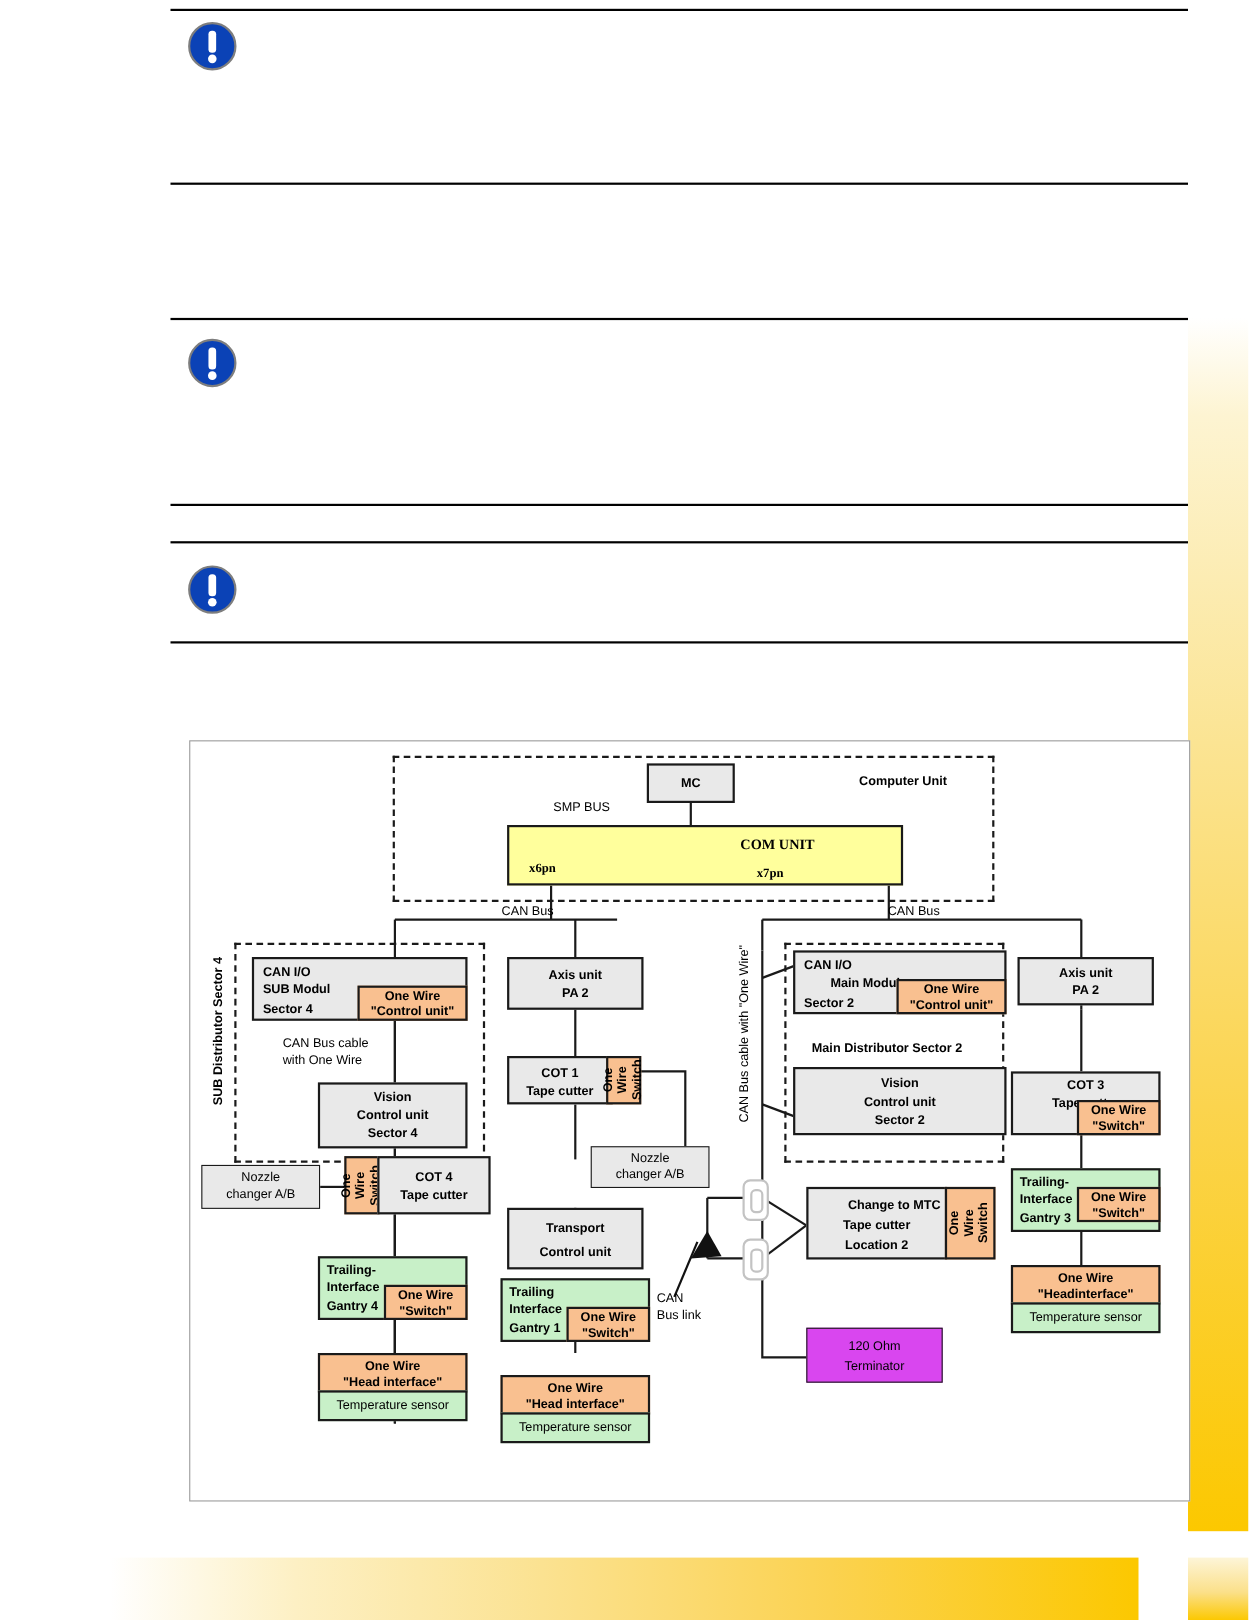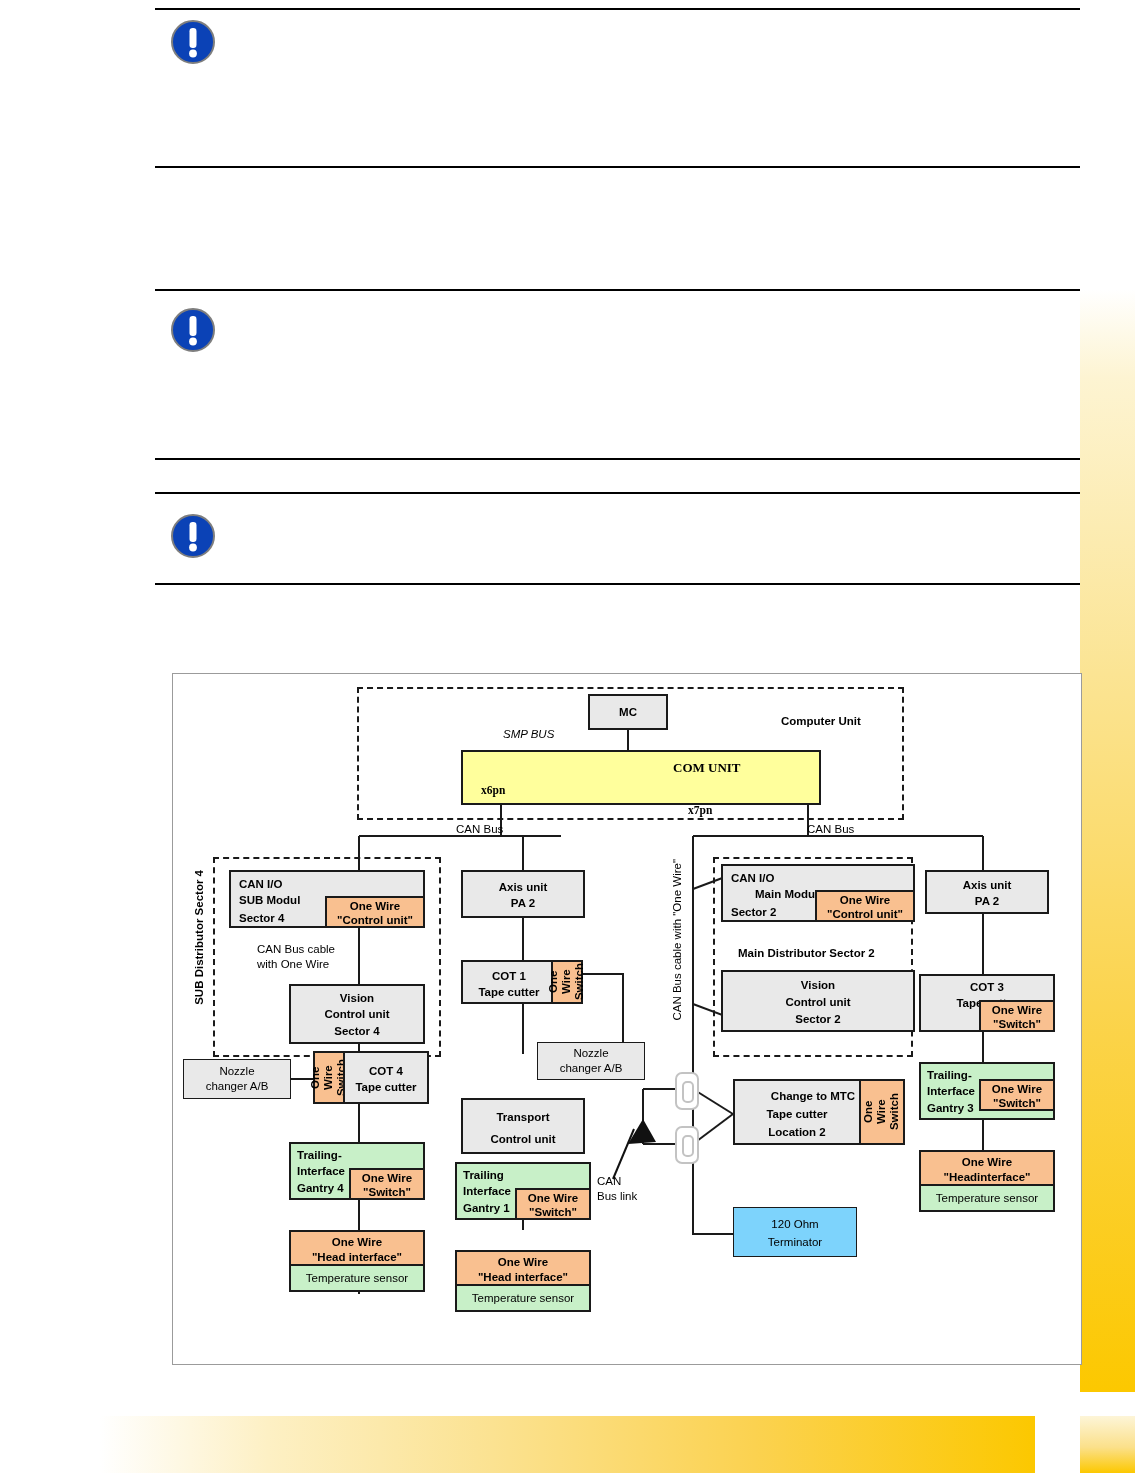--- a/index.html
+++ b/index.html
@@ -29,21 +29,21 @@
 
   
   .nd{position:absolute;box-sizing:border-box;border:2px solid #1a1a1a;
       display:flex;align-items:center;justify-content:center;text-align:center;
       font-size:11.5px;font-weight:bold;line-height:1.28;}
   .nd .in{padding:1px 2px;}
   .gray{background:#e9e9e9;}
   .orange{background:#f9c090;}
   .green{background:#c8f0c8;}
   .yellow{background:#ffff9c;}
-  .white{background:#7dd3fc;}
+  .white{background:#d946ef;}
   .thin{border-width:1.5px;}
   .reg{font-weight:normal;}
   .serif{font-family:"Liberation Serif","DejaVu Serif",serif;font-weight:bold;}
 
   
   .vert{writing-mode:vertical-rl;transform:rotate(180deg);
         white-space:nowrap;font-size:11.5px;font-weight:bold;line-height:1.15;}
 
   
   .lbl{position:absolute;font-size:11.5px;line-height:1.3;color:#000;}
@@ -159,32 +159,32 @@
         <path d="M810 244 L810 300"></path>
         <path d="M810 344 L810 388"></path>
         <path d="M810 432 L810 476"></path>
       </g>
 
       <path d="M470 445 L455 470 L483 468 Z" fill="#111"></path>
       <path d="M461 455 L440 505" stroke="#111" stroke-width="2" fill="none"></path>
     </svg>
 
     <div class="dash" style="left:184px;top:13px;width:547px;height:133px;"></div>
-    <div class="lbl b" style="left:608px;top:30px;margin-top:10px;">Computer Unit</div>
+    <div class="lbl b" style="left:608px;top:30px;">Computer Unit</div>
 
     <div class="nd gray" style="left:415px;top:20px;width:80px;height:36px;">
       <span class="in">MC</span>
     </div>
 
-    <div class="lbl" style="left:330px;top:53px;font-style:italic;">SMP BUS</div>
+    <div class="lbl" style="left:330px;top:53px;">SMP BUS</div>
 
     <div class="nd yellow" style="left:288px;top:76px;width:360px;height:55px;display:block;">
       <span class="serif" style="position:absolute;left:18px;top:31px;font-size:11.5px;">x6pn</span>
       <span class="serif" style="position:absolute;left:210px;top:8px;font-size:13px;">COM  UNIT</span>
-      <span class="serif" style="position:absolute;left:225px;top:35px;font-size:11.5px;margin-top:16px;">x7pn</span>
+      <span class="serif" style="position:absolute;left:225px;top:35px;font-size:11.5px;">x7pn</span>
     </div>
 
     <div class="lbl" style="left:283px;top:148px;">CAN Bus</div>
     <div class="lbl" style="left:634px;top:148px;">CAN Bus</div>
 
     <div class="dash" style="left:40px;top:183px;width:228px;height:200px;"></div>
     <div class="vlbl" style="left:20px;top:196px;">SUB Distributor Sector 4</div>
 
     <div class="nd gray" style="left:56px;top:196px;width:196px;height:58px;display:block;">
       <span style="position:absolute;left:8px;top:5px;">CAN I/O</span>
@@ -208,21 +208,21 @@
     <div class="nd gray reg thin" style="left:10px;top:385px;width:108px;height:40px;">
       <span class="in" style="white-space:pre;">Nozzle
 changer A/B</span>
     </div>
 
     <div class="nd orange" style="left:140px;top:377px;width:32px;height:53px;">
       <span class="vert" style="white-space:pre;">One
 Wire
 Switch</span>
     </div>
-    <div class="nd gray" style="left:170px;top:377px;width:86px;height:53px;display:block;">
+    <div class="nd gray" style="left:170px;top:377px;width:103px;height:53px;display:block;">
       <span style="position:absolute;left:0;right:0;top:11px;text-align:center;">COT 4</span>
       <span style="position:absolute;left:0;right:0;top:27px;text-align:center;">Tape cutter</span>
     </div>
 
     <div class="nd green" style="left:116px;top:468px;width:136px;height:58px;display:block;">
       <span style="position:absolute;left:6px;top:4px;">Trailing-</span>
       <span style="position:absolute;left:6px;top:20px;">Interface</span>
       <span style="position:absolute;left:6px;top:37px;">Gantry 4</span>
     </div>
     <div class="nd orange" style="left:176px;top:494px;width:76px;height:32px;display:block;">

